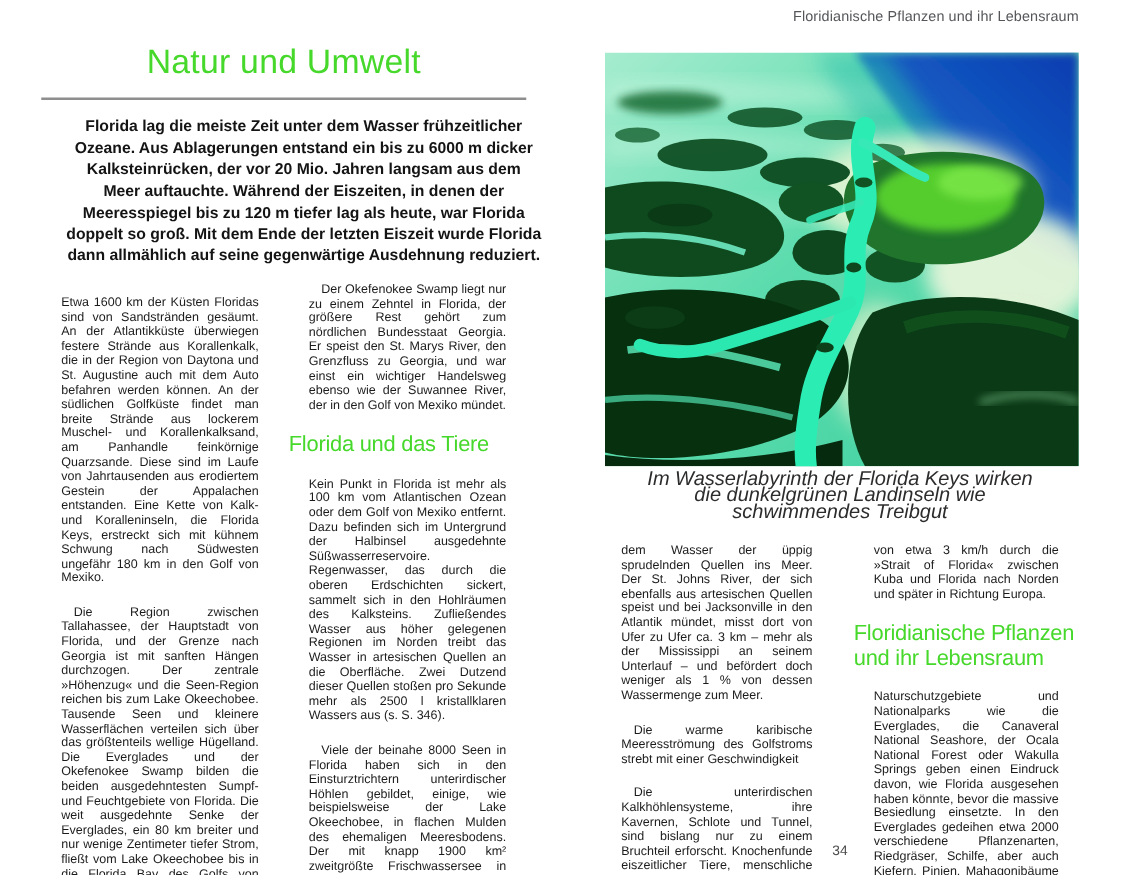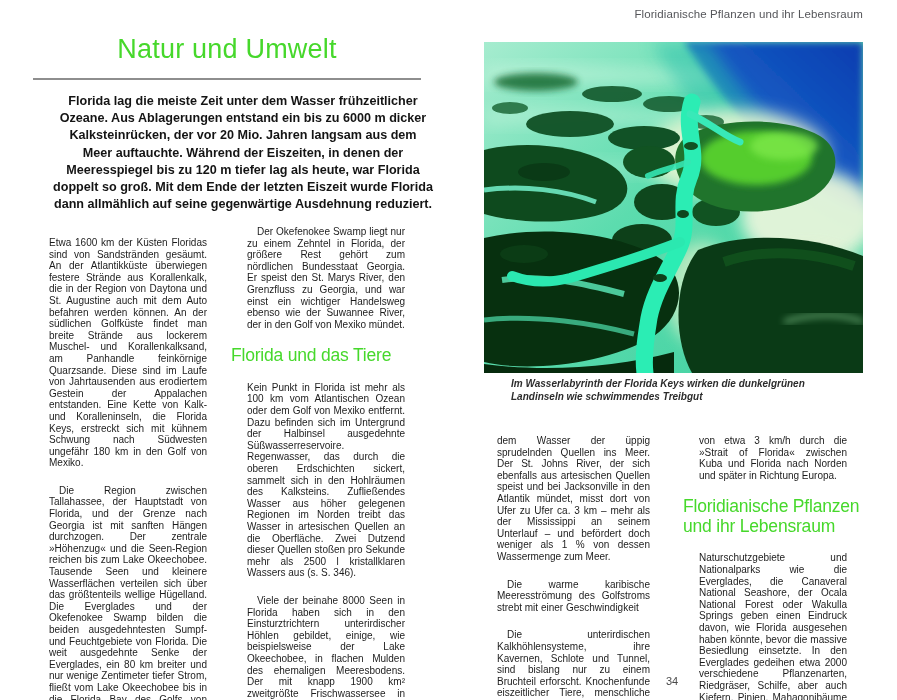--- a/index.html
+++ b/index.html
@@ -37,22 +37,22 @@
     font-size:11px;color:#4a4a4a;
   }
   
   #right-page{position:absolute;left:481px;top:0;width:382px;height:700px;}
   .running-header{
     position:absolute;top:8px;right:0;font-size:11.5px;color:#55565a;letter-spacing:.1px;
   }
   .photo-wrap{position:absolute;top:42px;left:3px;width:379px;height:331px;}
   .photo-wrap svg{display:block;}
   .caption{
-    position:absolute;top:377px;left:30px;width:322px;
-    font-style:italic;font-size:10px;line-height:13px;color:#2c2c2c;font-weight:bold;
+    position:absolute;top:377px;left:30px;width:322px;text-align:center;
+    font-style:italic;font-size:16px;line-height:13px;color:#2c2c2c;
   }
   .cols2{position:absolute;top:419px;left:0;width:382px;display:flex;gap:17px;}
   .col-c{width:185px;}
   .col-d{width:180px;}
   .plant-heading{margin:16px 0 10px 0;}
 </style>
 </head>
 <body>
 
 <div id="stage">

